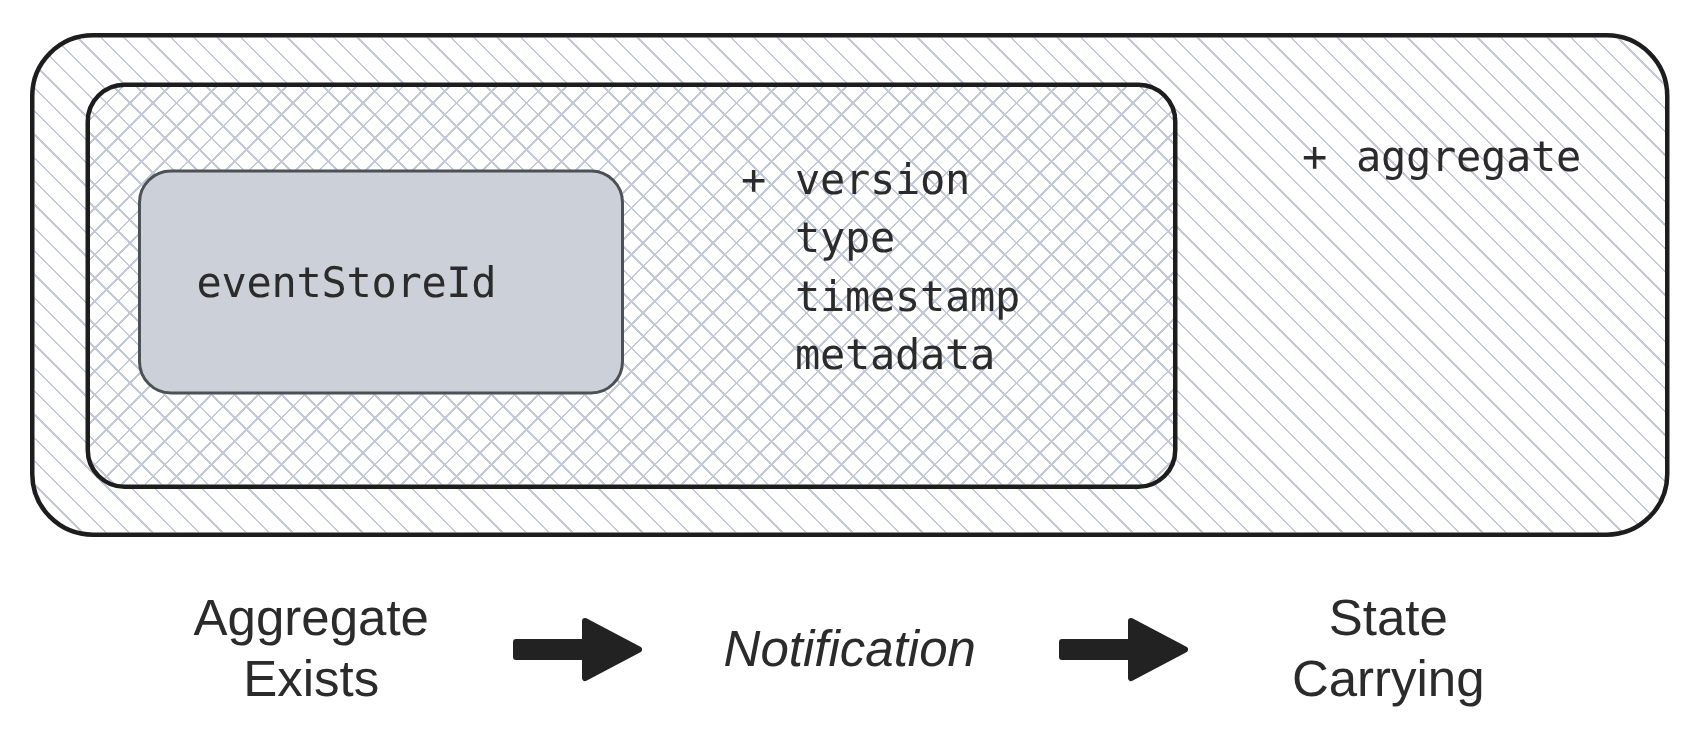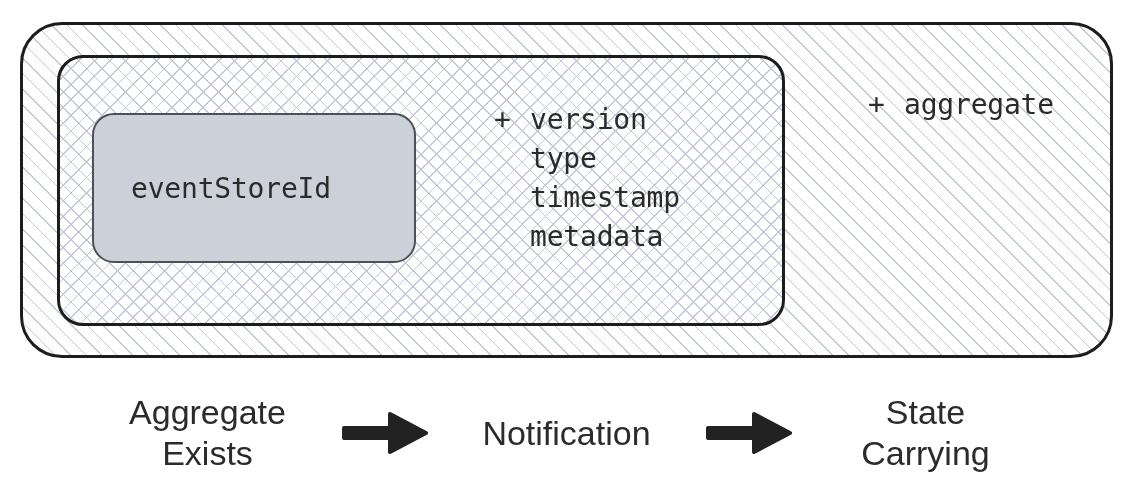--- a/index.html
+++ b/index.html
@@ -145,21 +145,21 @@
   }
   .caption {
     font-family: "Liberation Sans", sans-serif;
     font-size: 34px;
     line-height: 41px;
     color: #2b2b2b;
     text-align: center;
     white-space: pre-line;
   }
   .caption-aggregate { width: 250px; }
-  .caption-notification { width: 260px; }
+  .caption-notification { width: 260px; font-style: italic; }
   .caption-state { width: 250px; }
 
   .flow-arrow {
     width: 104px;
     flex: 0 0 104px;
     display: flex;
     align-items: center;
     justify-content: center;
   }
   .flow-arrow svg { display: block; }

